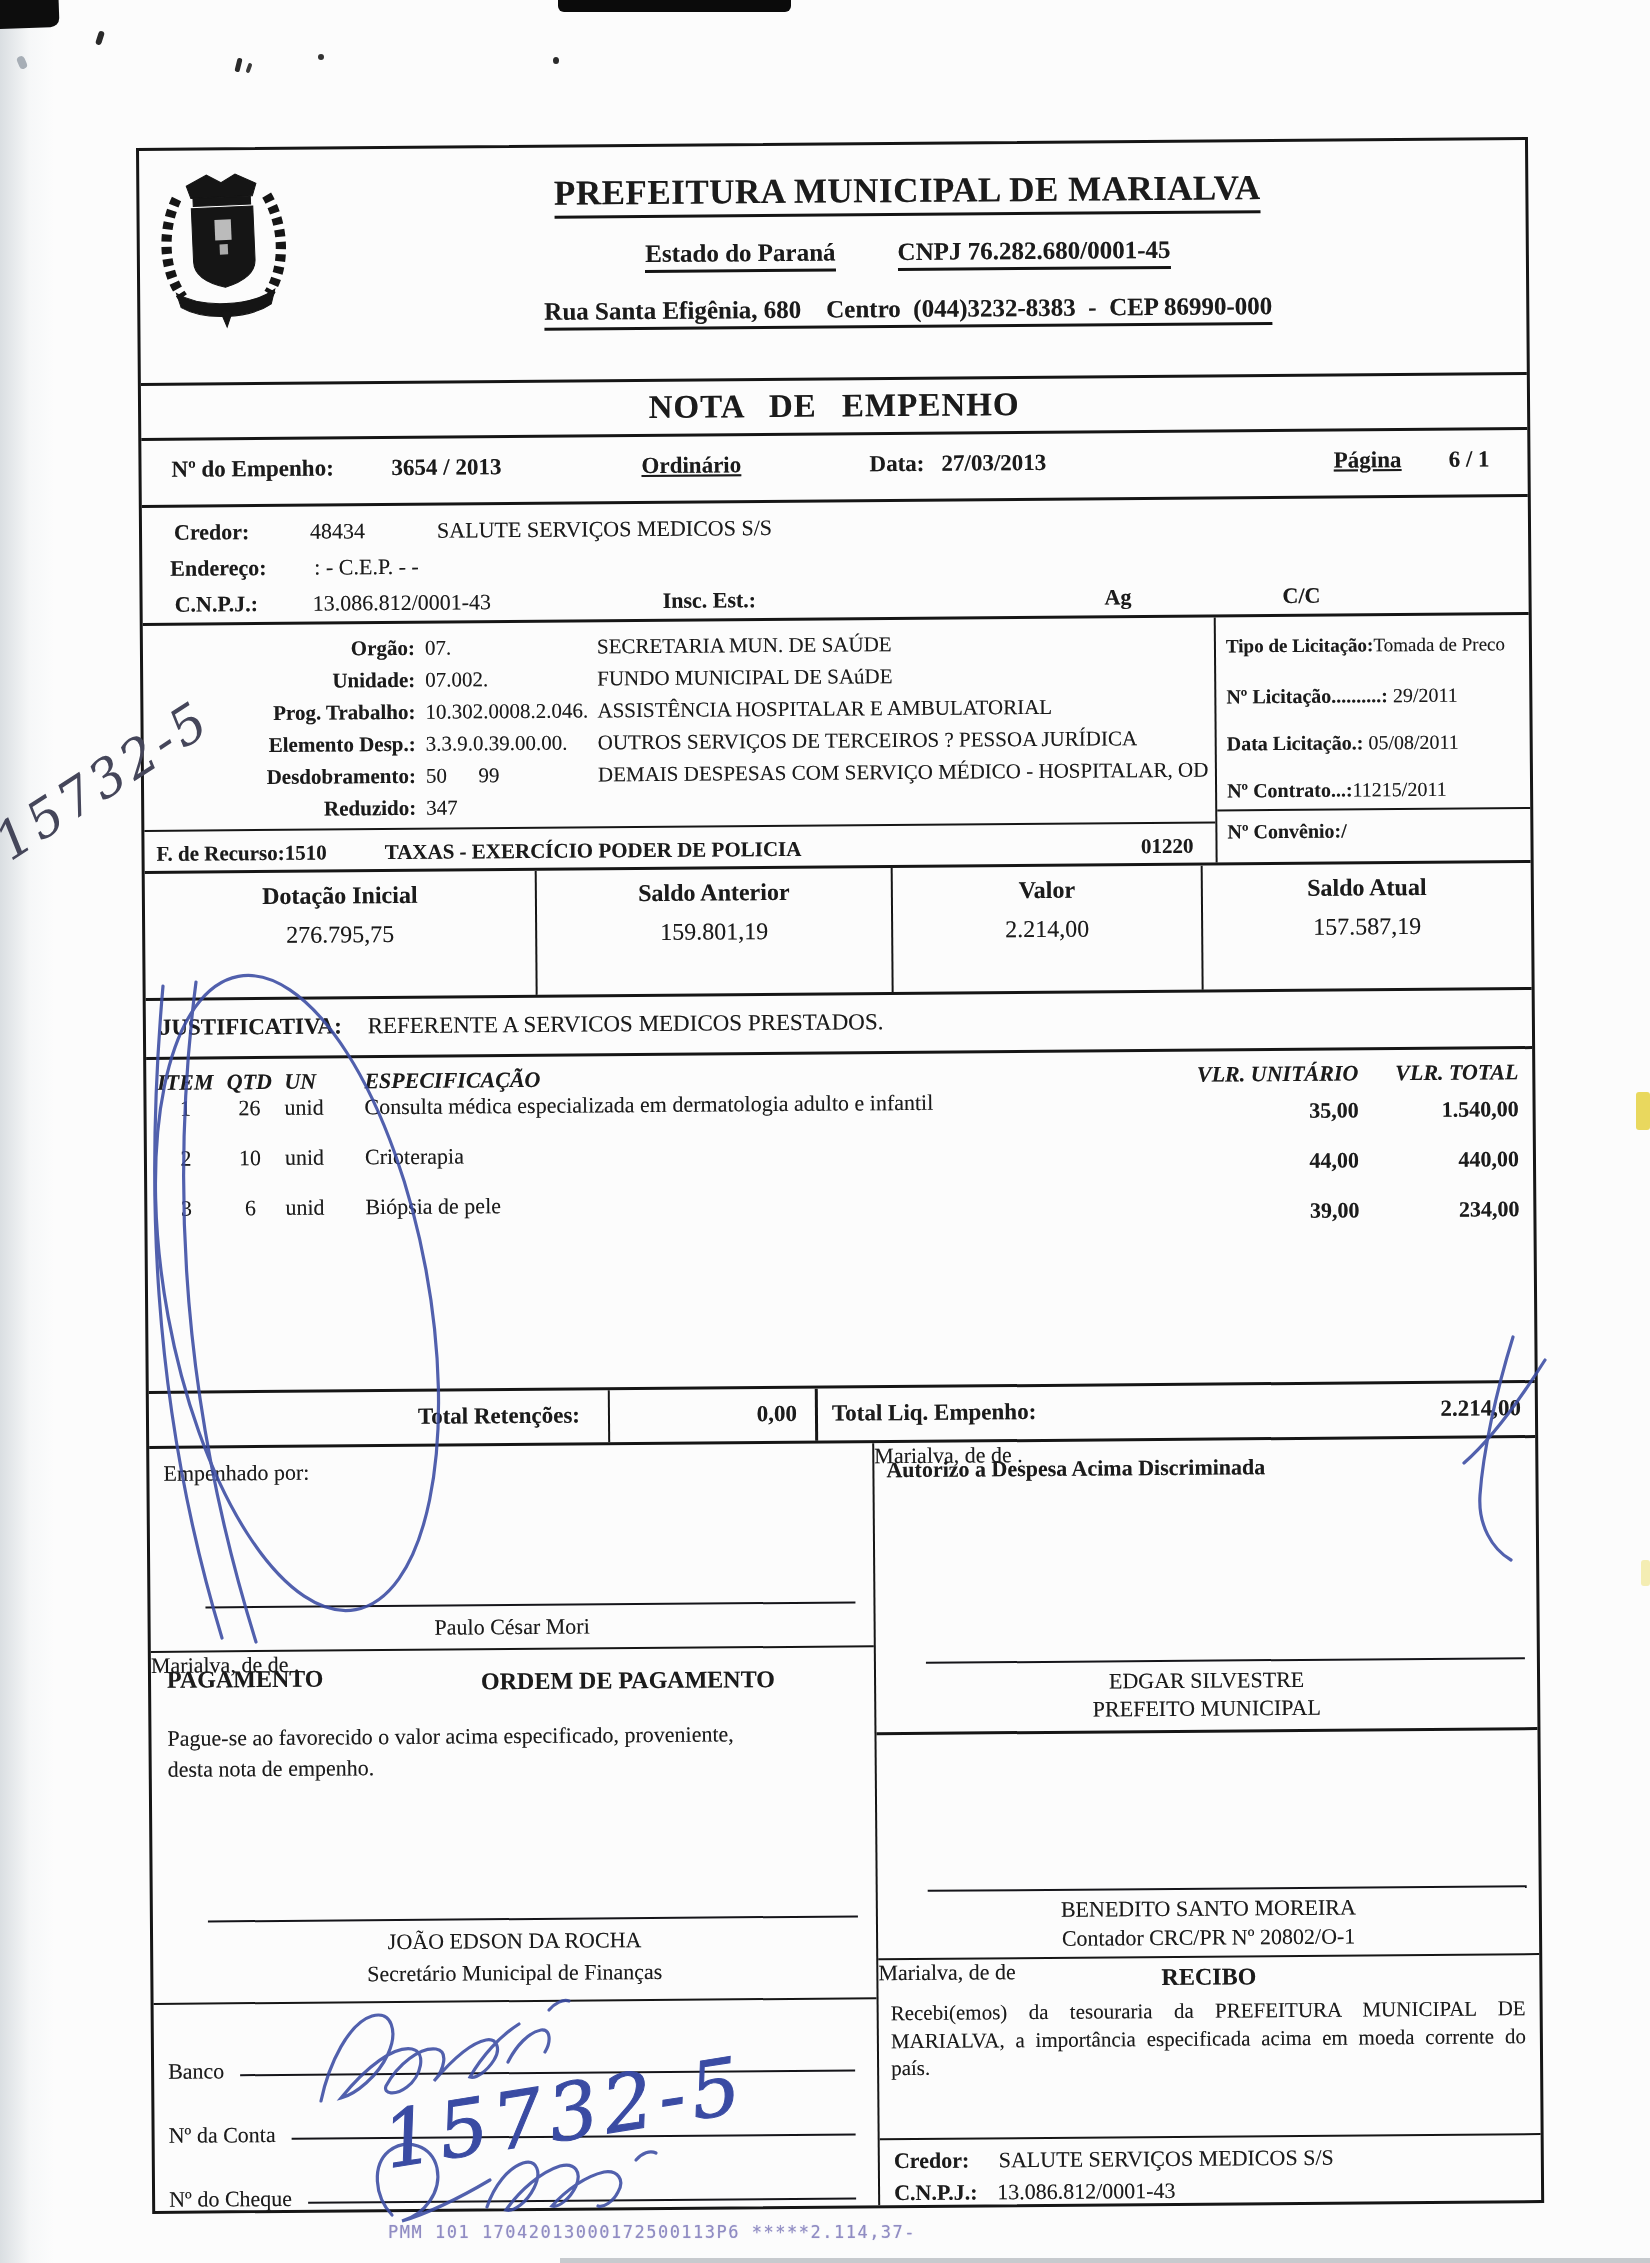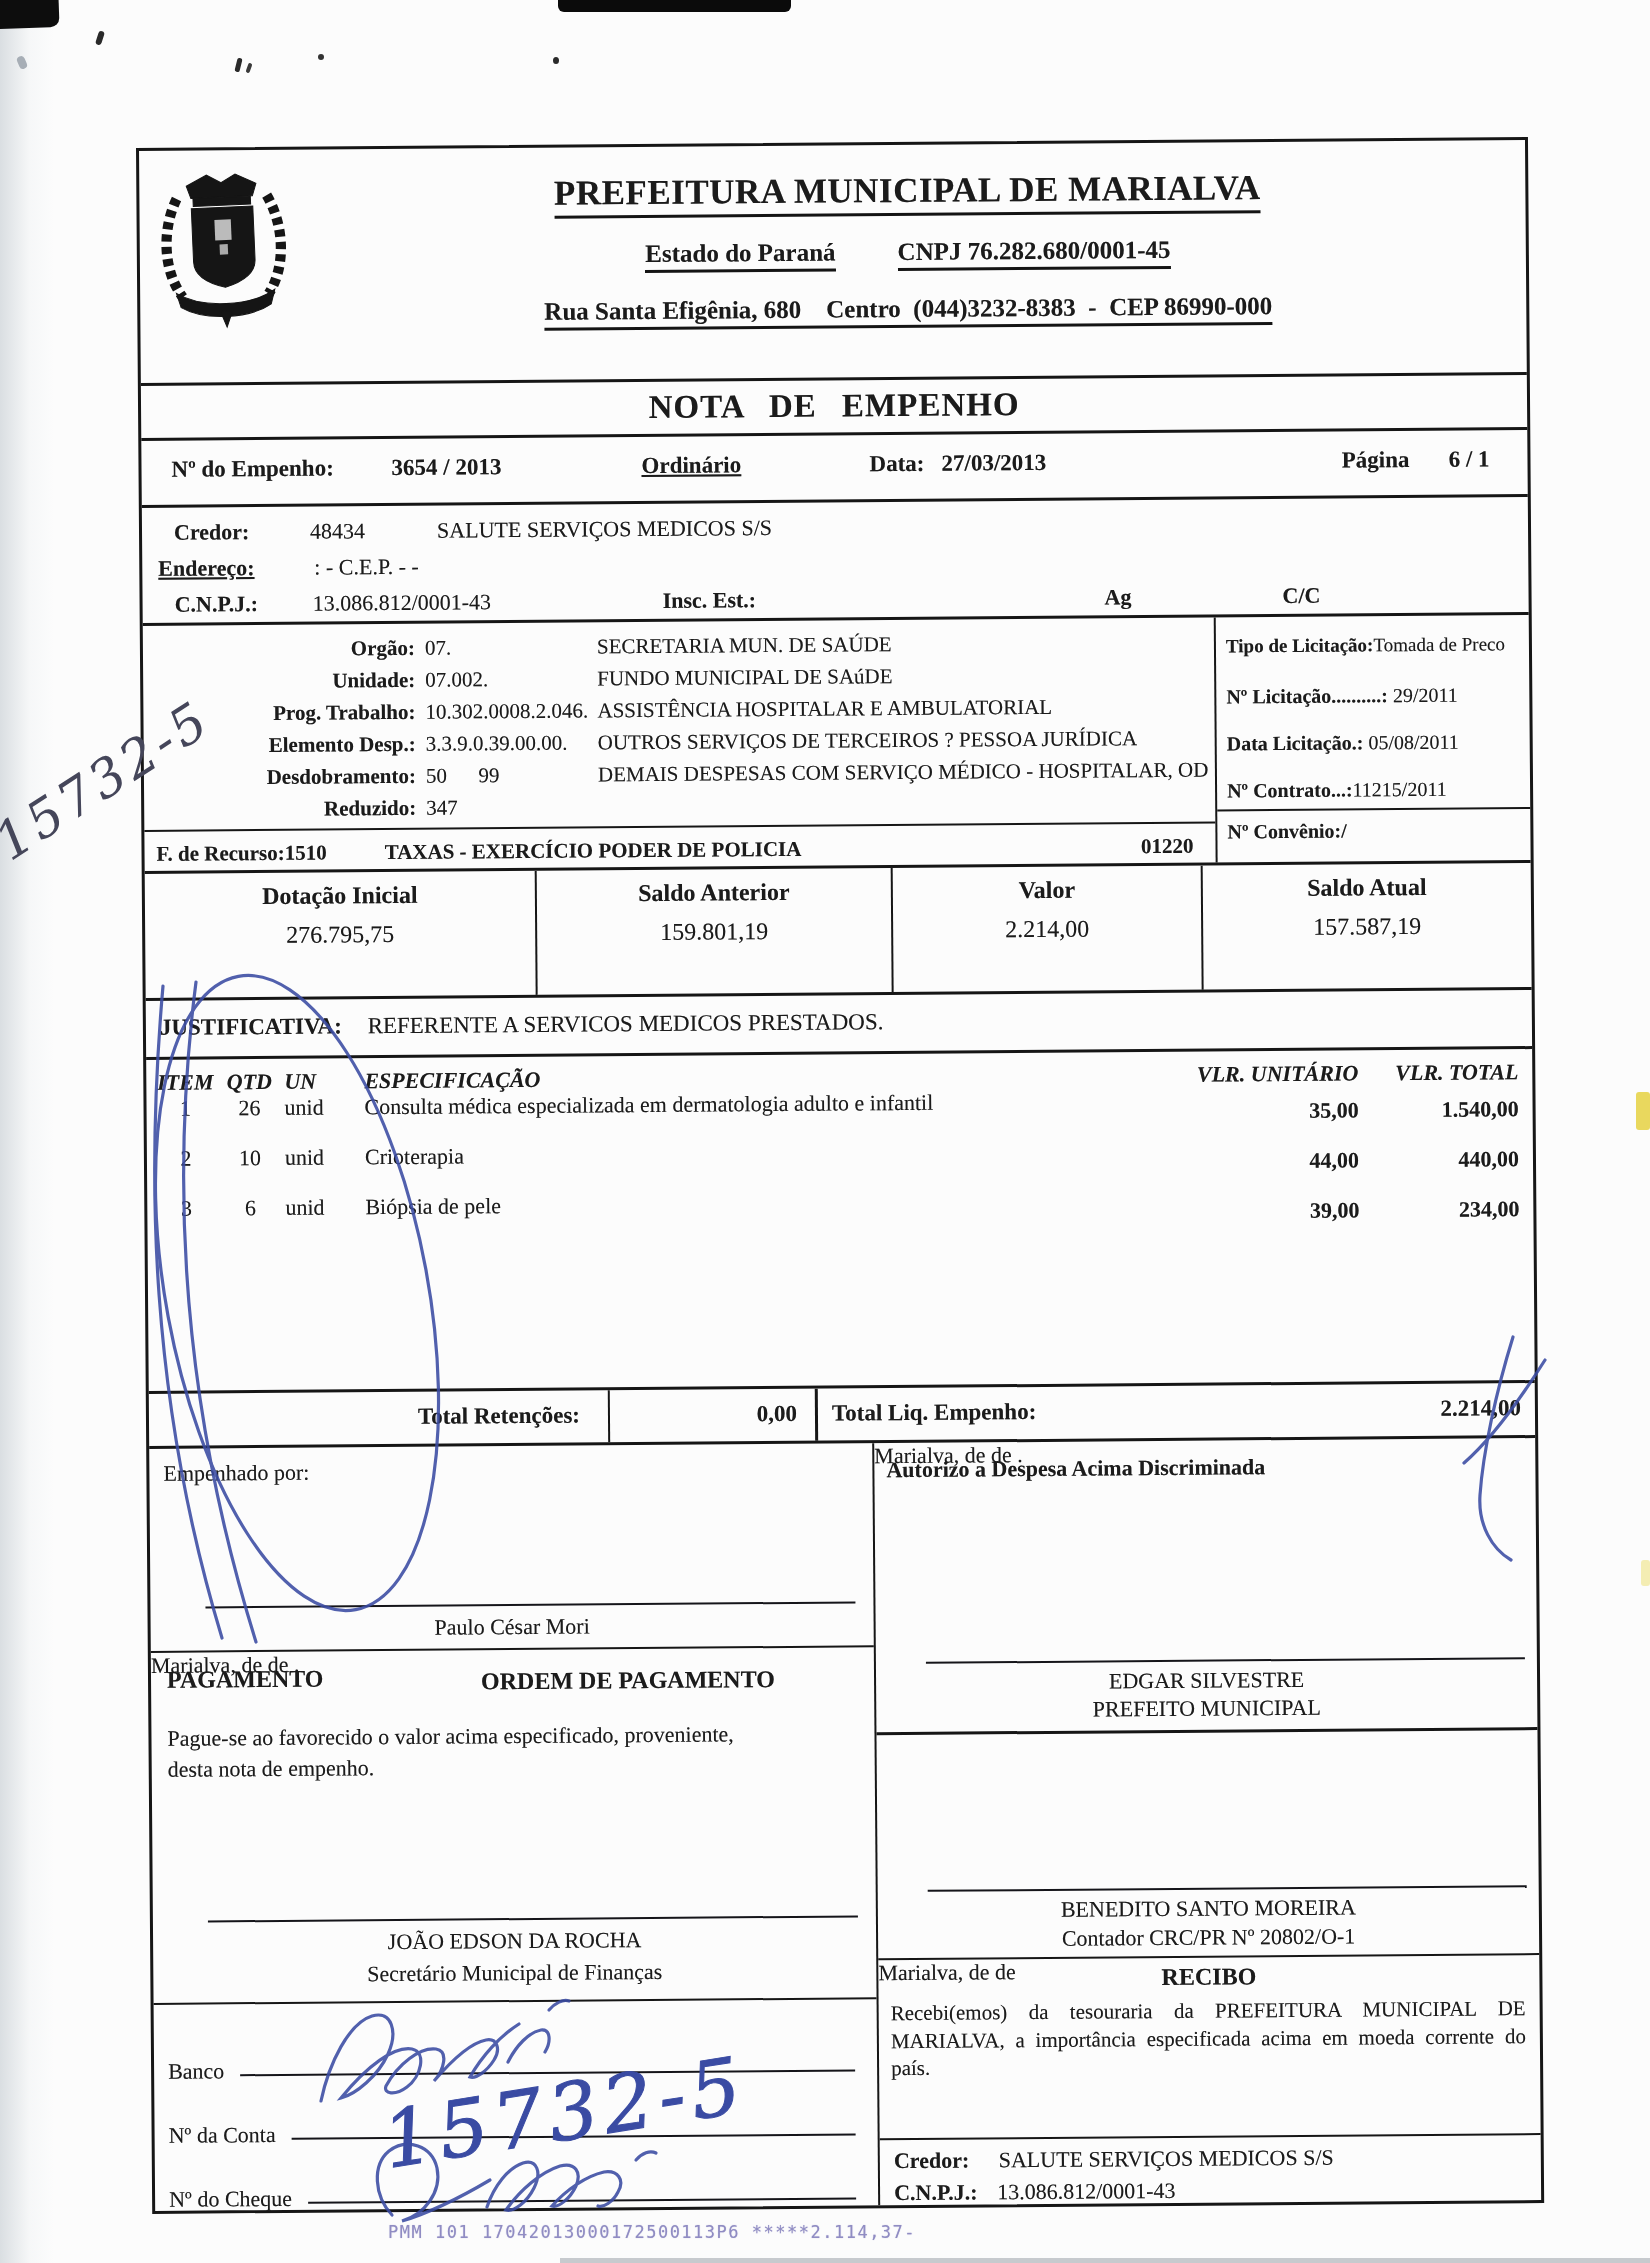--- a/index.html
+++ b/index.html
@@ -51,28 +51,28 @@
   .addr-line{margin-top:24px;}
 
   
   .sec-title{height:58px;border-top:3px solid #161616;border-bottom:3px solid #161616;
     text-align:center;font-size:33px;font-weight:bold;line-height:50px;word-spacing:16px;letter-spacing:1px;}
 
   
   .sec-emp{height:64px;font-size:23px;font-weight:bold;}
   .sec-emp span{position:absolute;top:16px;white-space:nowrap;}
   .e-lab{left:30px;} .e-num{left:250px;} .e-tipo{left:500px;text-decoration:underline;}
-  .e-datal{left:728px;} .e-data{left:800px;} .e-pagl{right:118px;} .e-pag{right:38px;}
+  .e-datal{left:728px;} .e-data{left:800px;} .e-pagl{right:126px;text-decoration:underline;} .e-pag{right:38px;}
 
   
   .sec-credor{height:118px;border-top:3px solid #161616;font-size:22px;}
   .sec-credor span{position:absolute;white-space:nowrap;}
   .c-r1{top:12px;} .c-r2{top:48px;} .c-r3{top:84px;}
   .c-l1{left:32px;} .c-v1{left:168px;} .c-v1b{left:295px;}
-  .c-l2{left:16px;text-decoration:underline;} .c-v2{left:172px;}
+  .c-l2{left:28px;} .c-v2{left:172px;}
   .c-l3{left:32px;} .c-v3{left:170px;} .c-insc{left:520px;} .c-ag{left:962px;font-family:Liberation Serif, serif;} .c-cc{left:1140px;}
 
   
   .sec-org{height:248px;border-top:3px solid #161616;display:flex;}
   .org-left{flex:1;padding-top:8px;font-size:21px;}
   .orow{display:flex;height:32px;align-items:center;}
   .olab{width:272px;text-align:right;padding-right:10px;font-weight:bold;flex:none;}
   .ocode{min-width:172px;flex:none;}
   .odesc{flex:1;white-space:nowrap;}
   .orec{border-top:2px solid #161616;height:44px;margin-top:4px;display:flex;align-items:center;font-weight:bold;}

